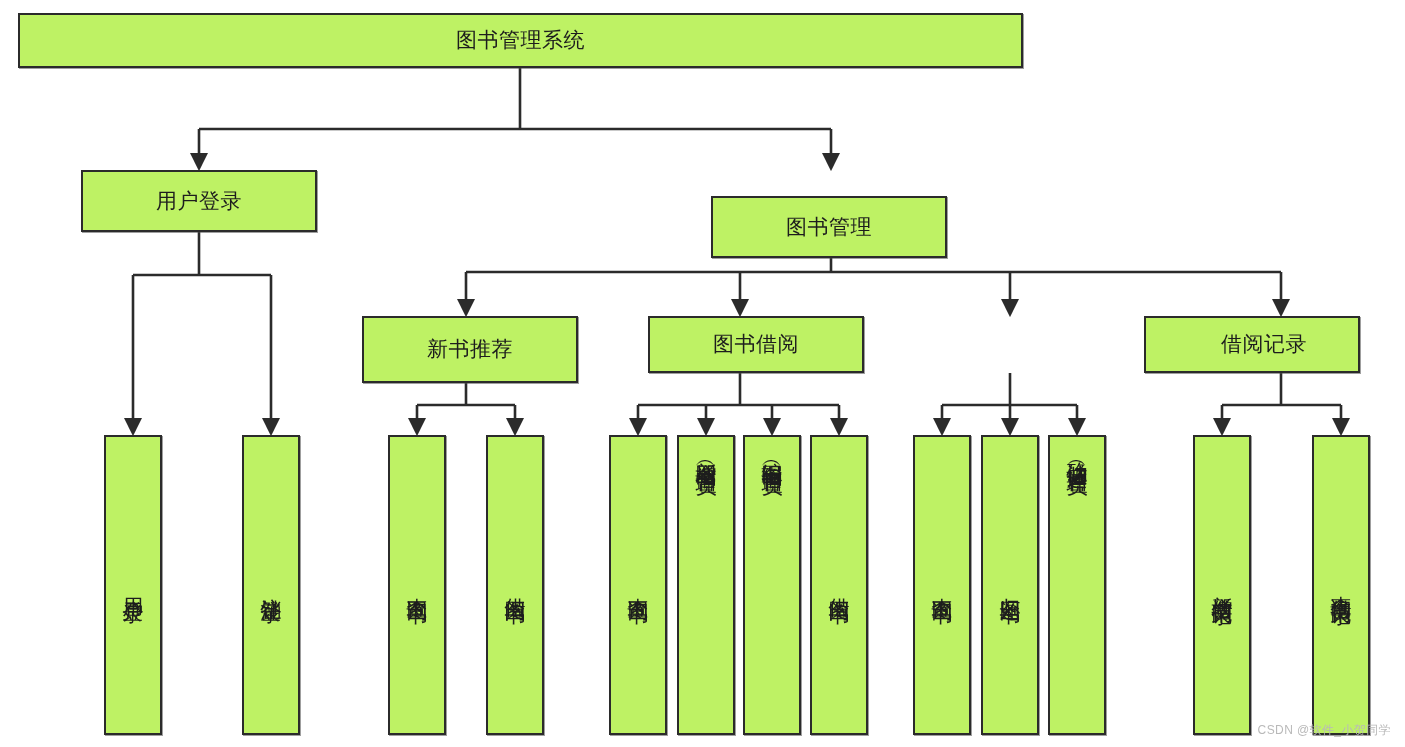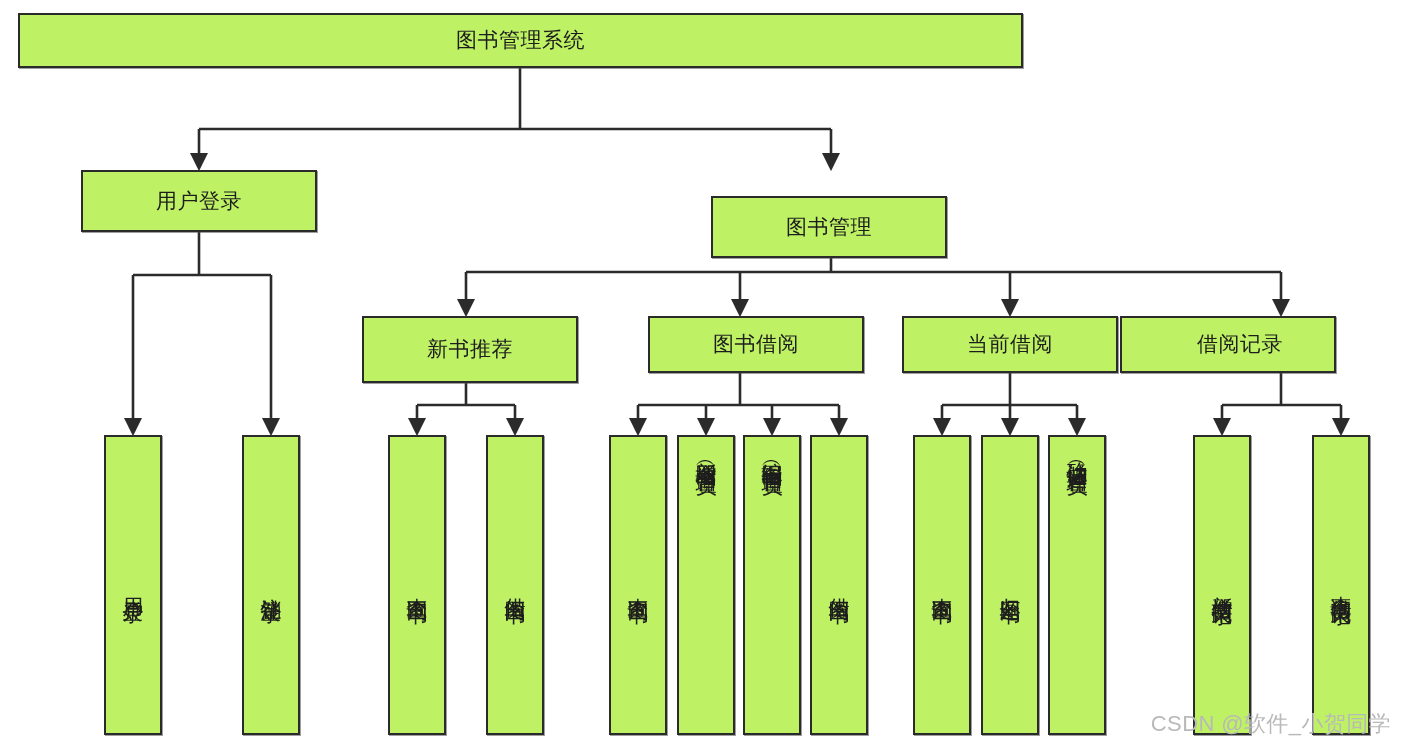--- a/index.html
+++ b/index.html
@@ -58,21 +58,21 @@
     display: block;
   }
   .node.vertical.v-mid {
     align-items: center;
     padding-top: 0;
   }
   #watermark {
     position: absolute;
     right: 14px;
     bottom: 8px;
-    font-size: 22px;
+    font-size: 12px;
     color: #b9b9b9;
     white-space: nowrap;
     letter-spacing: 0.4px;
   }
 </style>
 </head>
 <body>
 
 <div id="canvas">
 
@@ -136,24 +136,21 @@
   <div class="node" style="left:711px; top:170px; width:236px; height:62px;margin-top:26px;">
     <span class="label">图书管理</span>
   </div>
 
   <div class="node" style="left:362px; top:316px; width:216px; height:67px;">
     <span class="label">新书推荐</span>
   </div>
   <div class="node" style="left:632px; top:316px; width:216px; height:57px;margin-left:16px;">
     <span class="label">图书借阅</span>
   </div>
-  <div class="node" style="left:902px; top:316px; width:216px; height:57px;">
-    <span class="label">当前借阅</span>
-  </div>
-  <div class="node" style="left:1120px; top:316px; width:216px; height:57px;padding-left:24px;">
+  <div class="node" style="left:1144px; top:316px; width:216px; height:57px;padding-left:24px;">
     <span class="label">借阅记录</span>
   </div>
 
   <div class="node vertical v-mid" style="left:104px; top:435px; width:58px; height:300px;">
     <span class="label">用户登录</span>
   </div>
   <div class="node vertical v-mid" style="left:242px; top:435px; width:58px; height:300px;">
     <span class="label">注销登录</span>
   </div>
 

